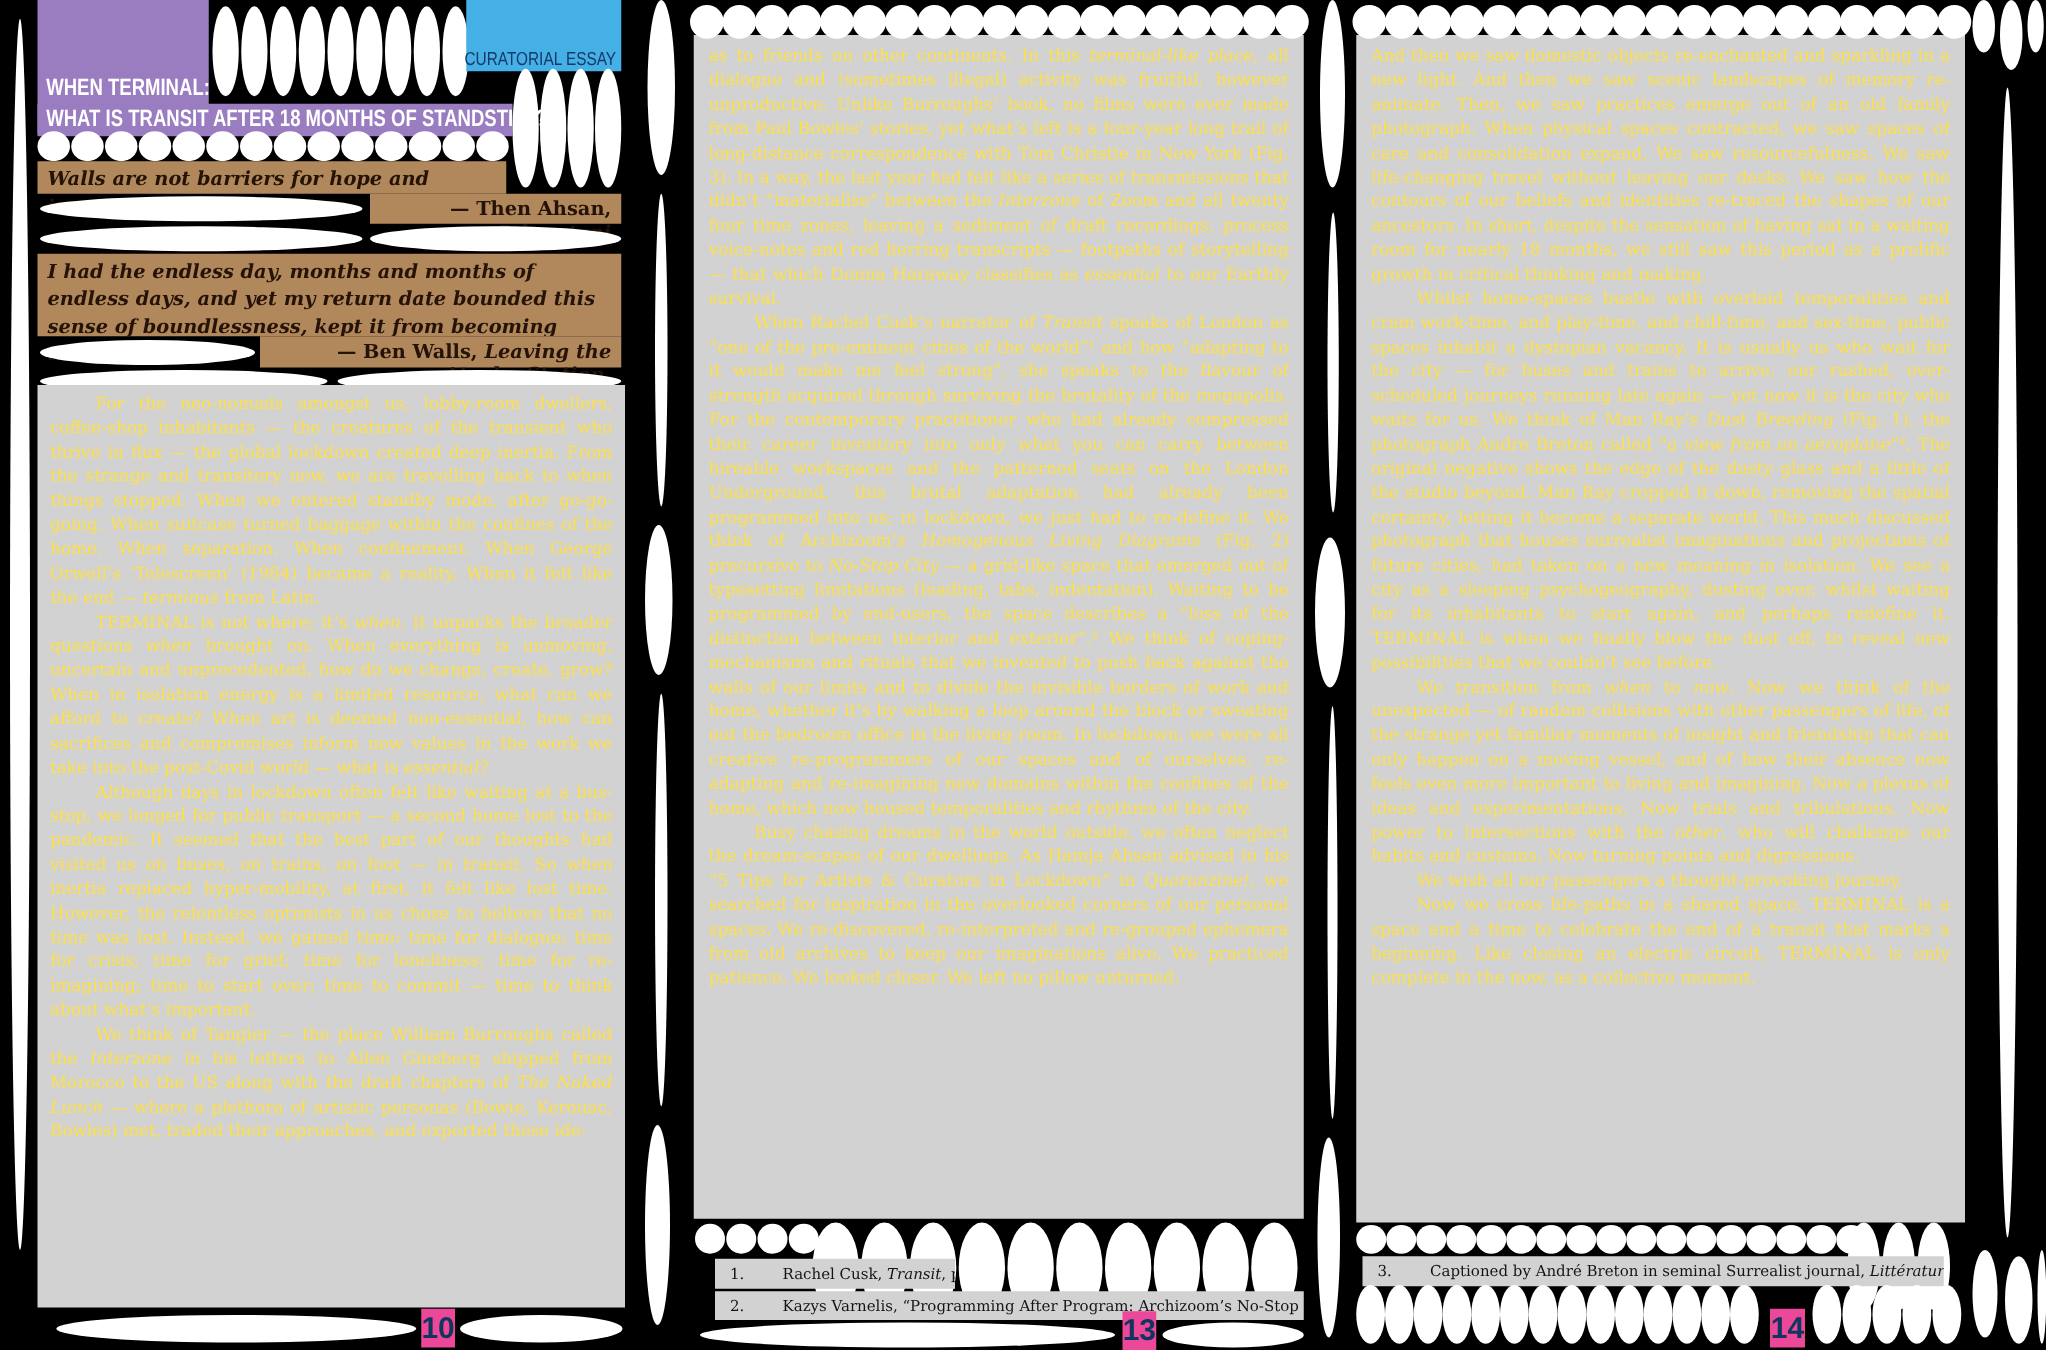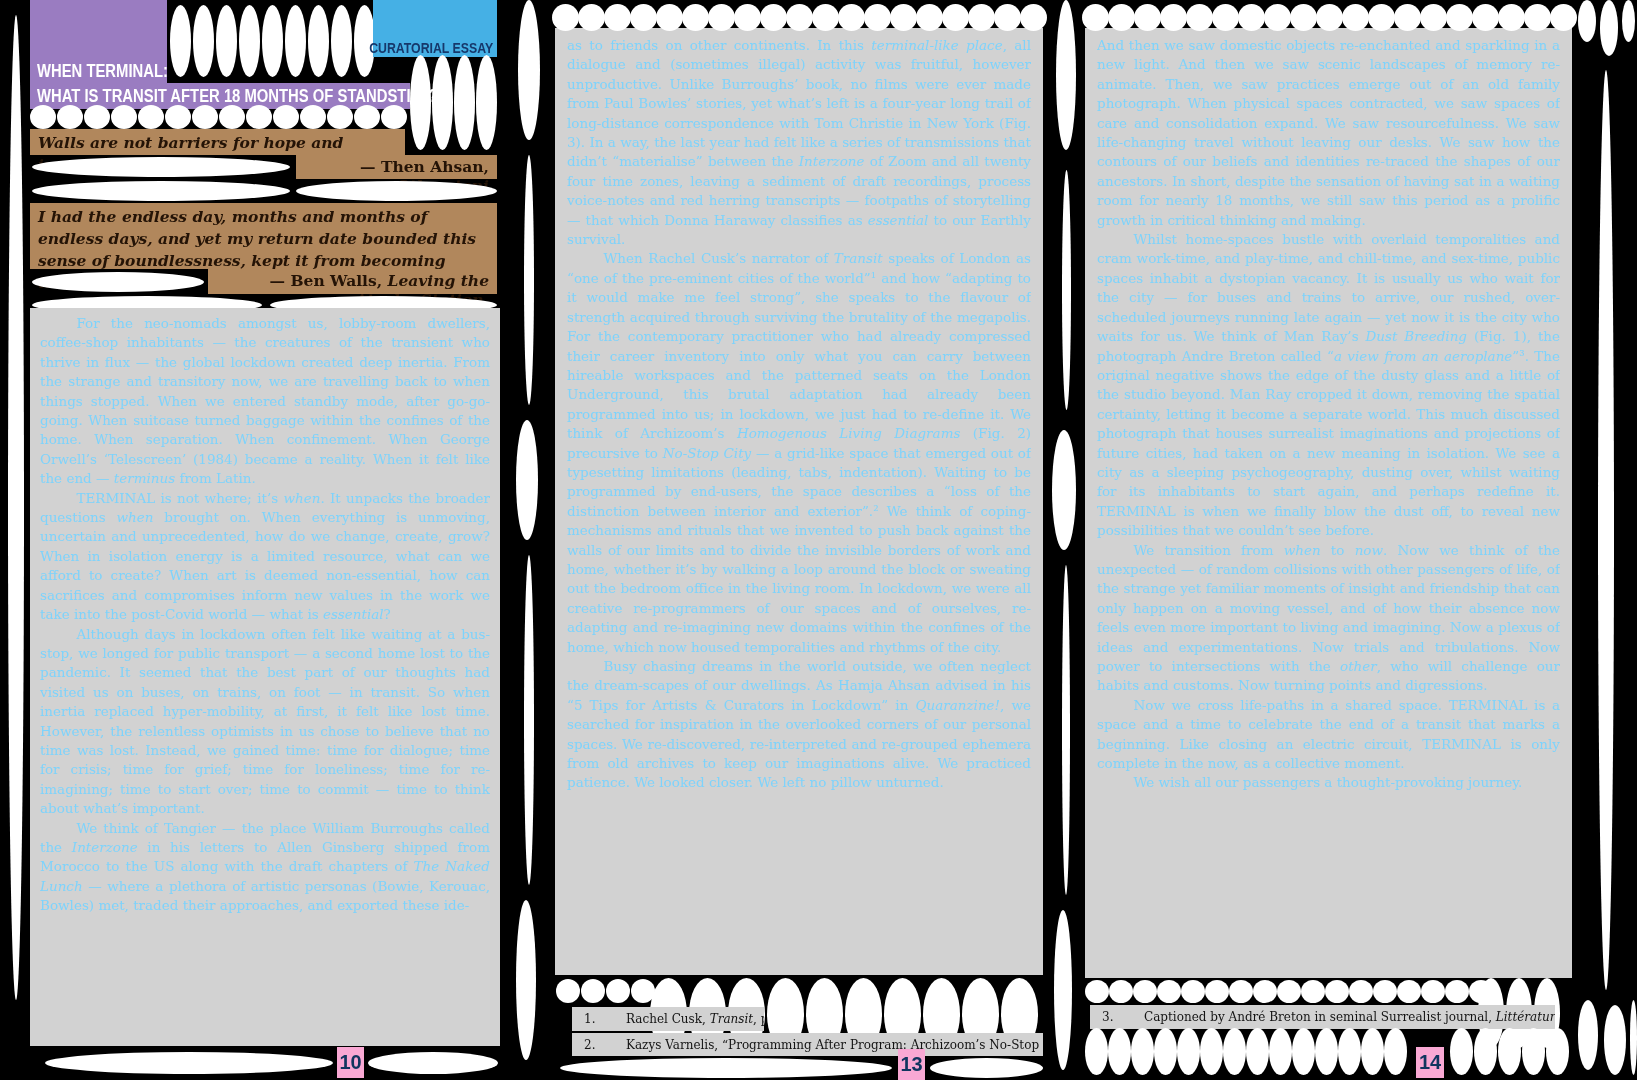--- a/index.html
+++ b/index.html
@@ -11,35 +11,35 @@
   .shape-row div{flex:0 0 auto;background:#fff;border-radius:50%;}
   .gray{position:absolute;background:#d2d2d2;}
   .purple{position:absolute;background:#9a7cc1;}
   .blue{position:absolute;background:#45b0e5;}
   .brown{position:absolute;background:#b1875c;}
   .cond{display:inline-block;transform:scaleX(0.78);transform-origin:0 50%;white-space:nowrap;}
   .cond-r{display:inline-block;transform:scaleX(0.82);transform-origin:100% 50%;white-space:nowrap;}
   .title-line{position:absolute;color:#fff;font-family:"Liberation Sans",sans-serif;
               font-weight:700;font-size:19px;letter-spacing:0px;line-height:24px;}
   .tag-text{position:absolute;right:4px;bottom:1px;color:#16386b;font-family:"Liberation Sans",sans-serif;
-            font-weight:700;font-size:15px;}
+            font-weight:400;font-size:15px;}
   .quote-text{position:absolute;color:#241306;font-style:italic;font-weight:600;
               font-size:15.5px;line-height:22px;padding:3px 8px;}
   .attr{position:absolute;color:#241306;font-size:15.5px;font-weight:600;text-align:right;padding:2px 8px 0 0;}
   .attr i{font-style:italic;}
-  .bodytext{position:absolute;color:#7dd3fc;font-size:13.5px;line-height:19.4px;
+  .bodytext{position:absolute;color:#fde047;font-size:13.5px;line-height:19.4px;
             text-align:justify;overflow:hidden;}
   .bodytext p{margin:0;}
   .bodytext p.indent{text-indent:2.7em;}
   .fnbar{position:absolute;background:#d2d2d2;display:flex;align-items:center;
          font-size:12px;color:#141414;}
   .fn-num{width:42px;padding-left:12px;flex:0 0 auto;}
   .fn-text{flex:1;white-space:nowrap;overflow:hidden;}
-  .badge{position:absolute;background:#f9a8d4;color:#10355f;font-family:"Liberation Sans",sans-serif;
-         font-weight:700;font-size:20px;display:flex;align-items:center;justify-content:center;}
+  .badge{position:absolute;background:#ec4899;color:#10355f;font-family:"Liberation Sans",sans-serif;
+         font-weight:700;font-size:24px;display:flex;align-items:center;justify-content:center;}
 </style>
 </head>
 <body>
 
 <div id="canvas">
 
   <div>
     <div class="sh ell" style="left:8px;top:15px;width:16px;height:985px;"></div>
   </div>
 
@@ -221,22 +221,22 @@
         <div style="width: 27px; height: 27px; margin-left: -1px;"></div>
         <div style="width: 27px; height: 27px; margin-left: -1px;"></div>
         <div style="width: 27px; height: 27px; margin-left: -1px;"></div>
         <div style="width: 27px; height: 27px; margin-left: -1px;"></div>
         <div style="width: 27px; height: 27px; margin-left: -1px;"></div>
       </div>
     <div class="bodytext" style="left:1097px;top:36px;width:463px;height:935px;">
         <p class="">And then we saw domestic objects re-enchanted and sparkling in a new light. And then we saw scenic landscapes of memory re-animate. Then, we saw practices emerge out of an old family photograph. When physical spaces contracted, we saw spaces of care and consolidation expand. We saw resourcefulness. We saw life-changing travel without leaving our desks. We saw how the contours of our beliefs and identities re-traced the shapes of our ancestors. In short, despite the sensation of having sat in a waiting room for nearly 18 months, we still saw this period as a prolific growth in critical thinking and making.</p>
         <p class="indent">Whilst home-spaces bustle with overlaid temporalities and cram work-time, and play-time, and chill-time, and sex-time, public spaces inhabit a dystopian vacancy. It is usually us who wait for the city — for buses and trains to arrive, our rushed, over-scheduled journeys running late again — yet now it is the city who waits for us. We think of Man Ray’s <i>Dust Breeding</i> (Fig. 1), the photograph Andre Breton called “<i>a view from an aeroplane</i>”³. The original negative shows the edge of the dusty glass and a little of the studio beyond. Man Ray cropped it down, removing the spatial certainty, letting it become a separate world. This much discussed photograph that houses surrealist imaginations and projections of future cities, had taken on a new meaning in isolation. We see a city as a sleeping psychogeography, dusting over, whilst waiting for its inhabitants to start again, and perhaps redefine it. TERMINAL is when we finally blow the dust off, to reveal new possibilities that we couldn’t see before.</p>
         <p class="indent">We transition from <i>when</i> to <i>now</i>. Now we think of the unexpected — of random collisions with other passengers of life, of the strange yet familiar moments of insight and friendship that can only happen on a moving vessel, and of how their absence now feels even more important to living and imagining. Now a plexus of ideas and experimentations. Now trials and tribulations. Now power to intersections with the <i>other</i>, who will challenge our habits and customs. Now turning points and digressions.</p>
+        <p class="indent">We wish all our passengers a thought-provoking journey.</p>
         <p class="indent">Now we cross life-paths in a shared space. TERMINAL is a space and a time to celebrate the end of a transit that marks a beginning. Like closing an electric circuit, TERMINAL is only complete in the now, as a collective moment.</p>
-        <p class="indent">We wish all our passengers a thought-provoking journey.</p>
       </div>
 
     <div class="shape-row" style="left:1085px;top:980px;">
         <div style="width: 24px; height: 23px;"></div>
         <div style="width: 24px; height: 23px; margin-left: 0px;"></div>
         <div style="width: 24px; height: 23px; margin-left: 0px;"></div>
         <div style="width: 24px; height: 23px; margin-left: 0px;"></div>
         <div style="width: 24px; height: 23px; margin-left: 0px;"></div>
         <div style="width: 24px; height: 23px; margin-left: 0px;"></div>
         <div style="width: 24px; height: 23px; margin-left: 0px;"></div>

